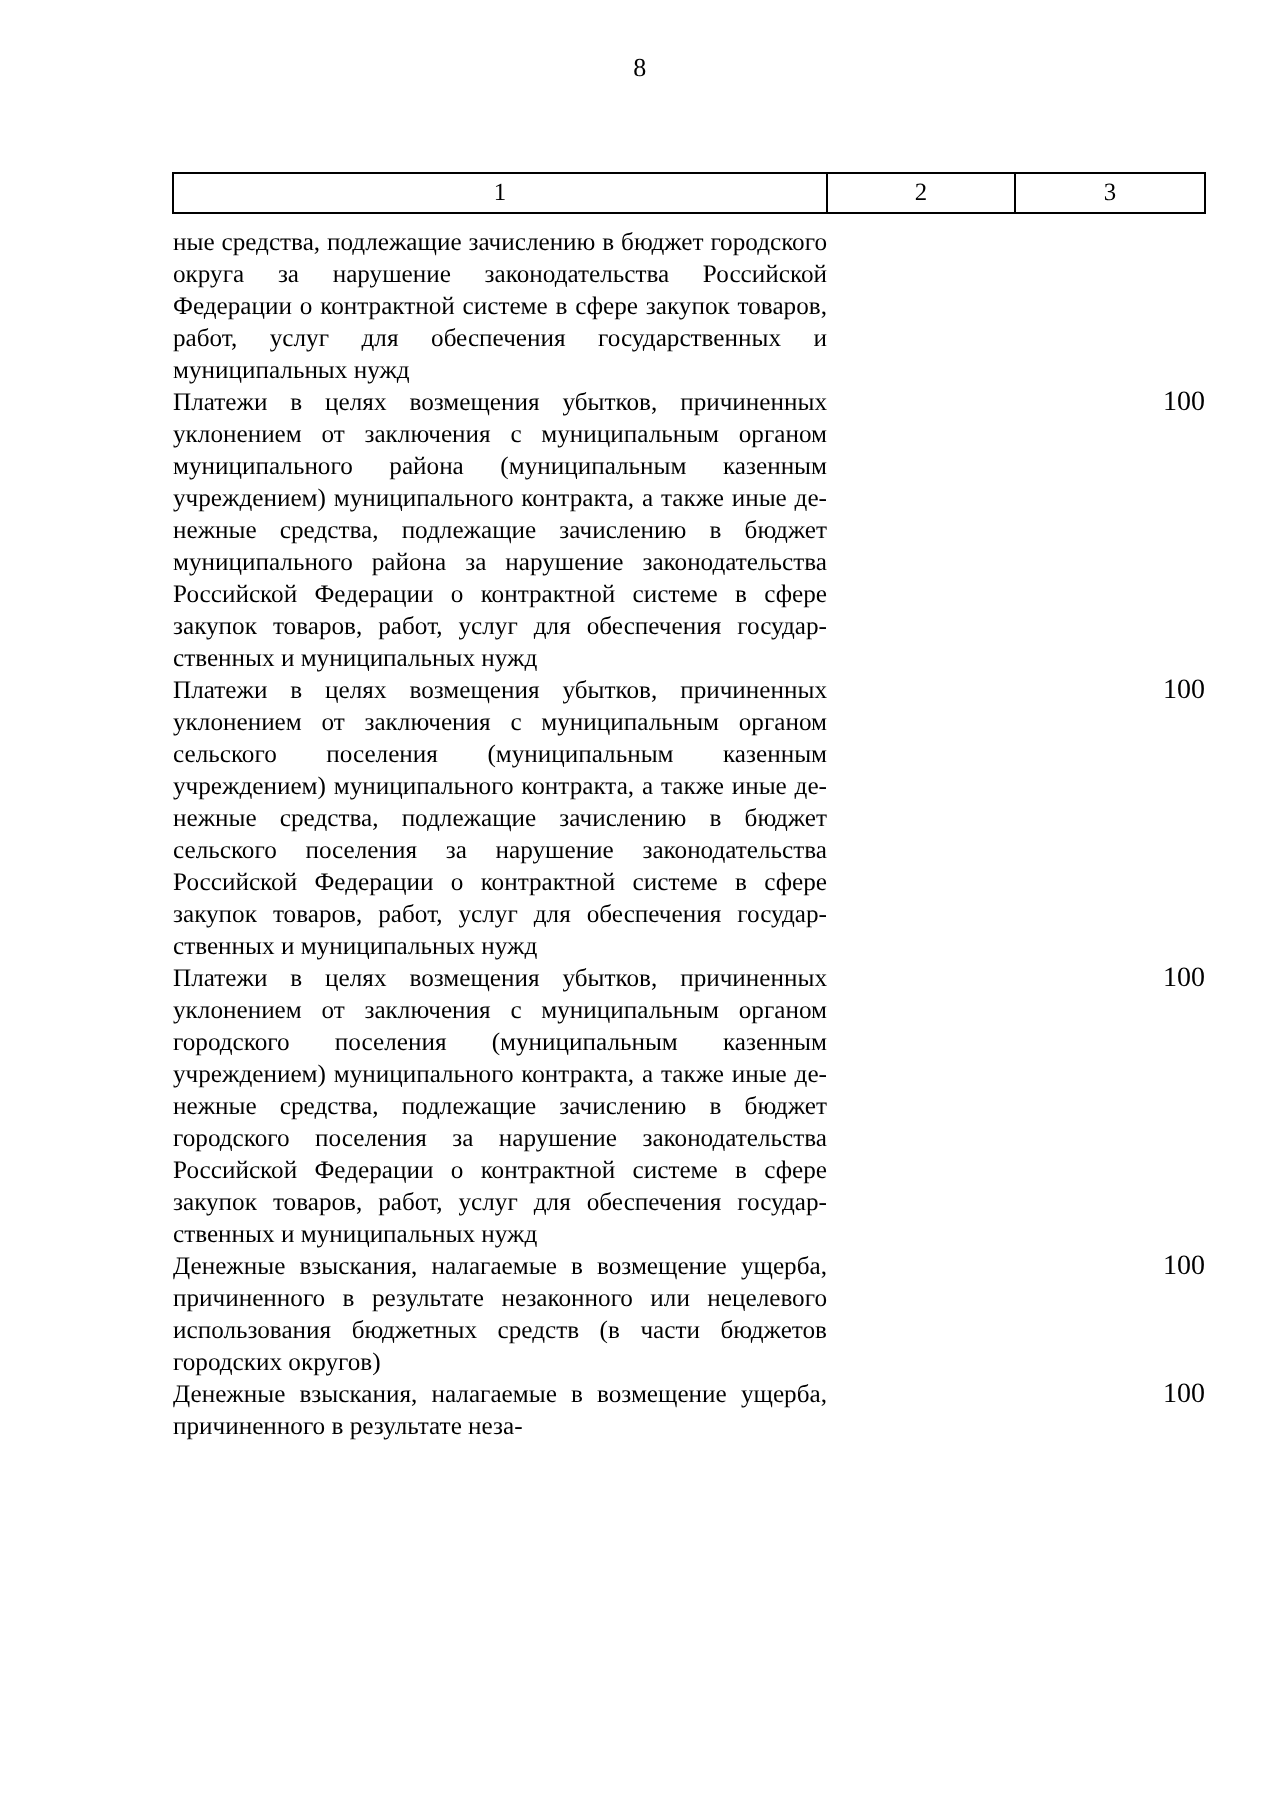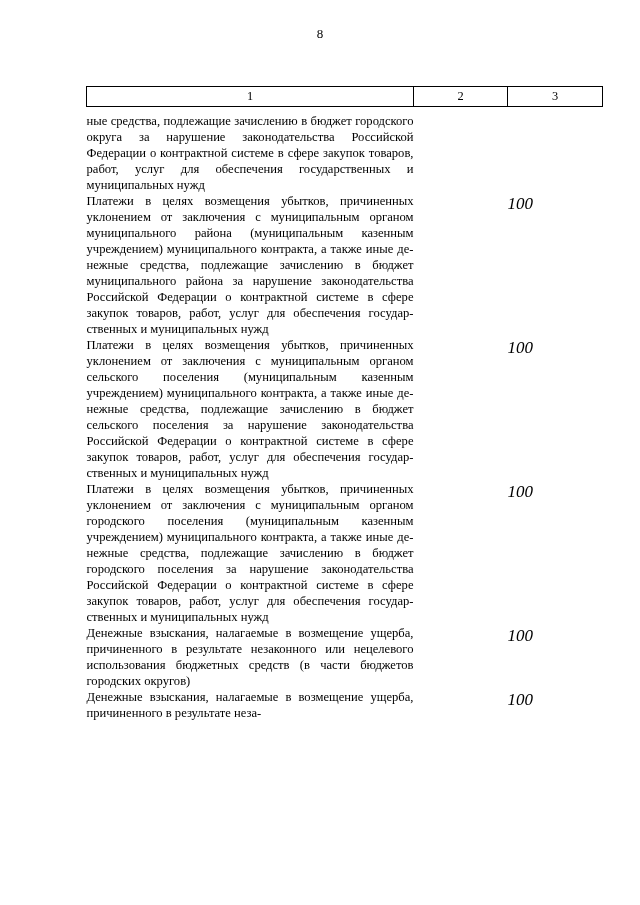--- a/index.html
+++ b/index.html
@@ -57,24 +57,23 @@
   .cell-text {
     text-align: justify;
     text-align-last: left;
     hyphens: manual;
     line-height: 1.27;
     padding: 9px 6px 0 2px;
     font-size: 12.6px;
     margin-left: 24px;
   }
   .cell-num {
-    text-align: left;
+    text-align: right;
     padding-top: 9px;
-    font-size: 17px;
-    font-style: italic;
+    font-size: 14px;
   }
   .first-row .cell-text { padding-top: 7px; }
   .first-row .cell-num { padding-top: 7px; }
 </style>
 </head>
 <body>
 
 <div class="page">
 
   <div class="page-number">8</div>

